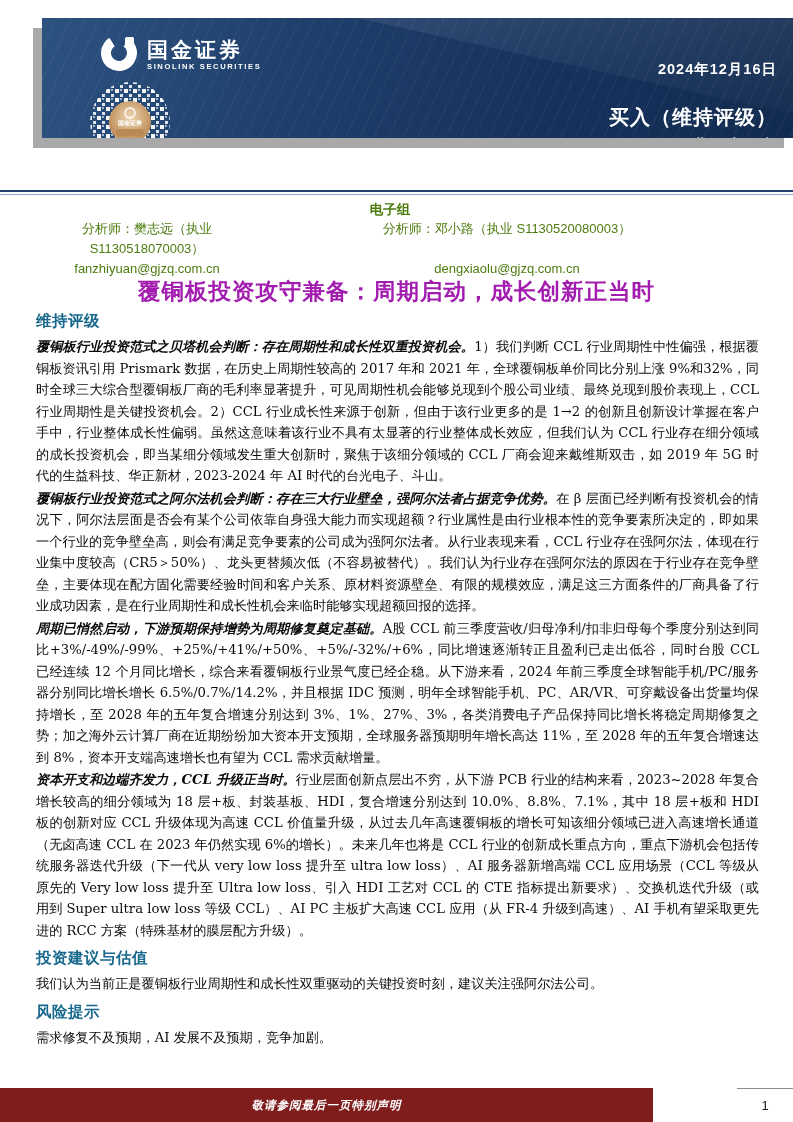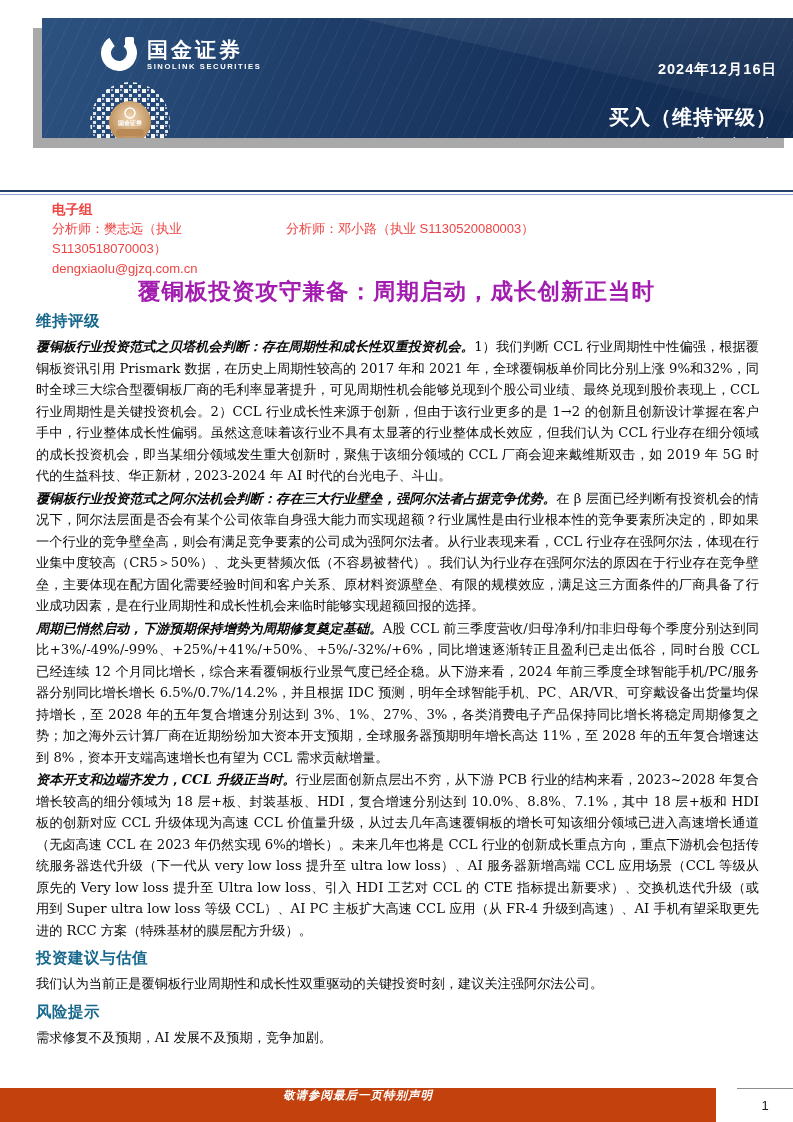--- a/index.html
+++ b/index.html
@@ -25,42 +25,42 @@
   .banner-rating{position:absolute;right:16px;top:86px;font-size:20px;font-weight:bold;letter-spacing:1px;}
   .banner-subtype{position:absolute;right:16px;top:118px;font-size:16px;font-weight:bold;letter-spacing:1px;}
   .banner-category{position:absolute;right:16px;top:140px;font-size:10.5px;font-weight:bold;}
   .qr{position:absolute;left:46px;top:62px;width:88px;height:88px;}
 
   
   .rule{position:absolute;left:0;top:190px;width:793px;height:2px;
         border-top:2.5px solid #24406f;border-bottom:1.5px solid #8fa3cf;}
 
   
-  .analysts{position:absolute;left:52px;top:200px;width:720px;color:#ef4444;}
+  .analysts{position:absolute;left:30px;top:200px;width:720px;color:#4d7c0f;text-align:center;}
   .team{font-size:13.5px;font-weight:bold;line-height:19px;}
   .an-row{display:flex;font-size:13px;line-height:20px;}
   .an-col1{width:234px;}
   .an-col2{flex:1;}
 
   
   .doc-title{position:absolute;left:0;right:0;top:261px;text-align:center;
              font-size:22.5px;font-weight:bold;color:#a21caf;letter-spacing:1px;}
 
   
   .content{position:absolute;left:36px;top:311px;width:723px;}
   .content h2{font-size:15.5px;font-weight:bold;color:#17688c;margin:7px 0 4px;
               font-family:"Liberation Sans",sans-serif;letter-spacing:.5px;}
   .content h2:first-child{margin-top:0;}
   .content p{margin:0 0 1px;font-size:13.2px;line-height:21.5px;text-align:justify;
              color:#0a0a0a;font-family:"DejaVu Serif","Liberation Serif",serif;}
   .lead{font-weight:bold;font-style:italic;}
 
   
-  .footer-bar{position:absolute;left:0;bottom:0;width:716px;height:34px;background:#c2410c;
-              display:flex;align-items:flex-start;justify-content:center;}
+  .footer-bar{position:absolute;left:0;bottom:0;width:653px;height:34px;background:#7f1d1d;
+              display:flex;align-items:center;justify-content:center;}
   .footer-text{color:#fff;font-size:11.5px;font-style:italic;font-weight:bold;
                font-family:"DejaVu Serif","Liberation Serif",serif;letter-spacing:1px;}
   .footer-page{position:absolute;right:0;bottom:0;width:56px;height:33px;background:#fff;
                border-top:1px solid #8d8d8d;display:flex;align-items:center;justify-content:center;
                font-size:13px;color:#1a1a1a;}
 </style>
 </head>
 <body>
 
 <div class="page">
@@ -112,20 +112,21 @@
 
   <div class="rule"></div>
 
   <section class="analysts">
     <div class="team">电子组</div>
     <div class="an-row">
       <span class="an-col1">分析师：樊志远（执业 S1130518070003）</span>
       <span class="an-col2">分析师：邓小路（执业 S1130520080003）</span>
     </div>
     <div class="an-row">
+      <span class="an-col1">fanzhiyuan@gjzq.com.cn</span>
       <span class="an-col2">dengxiaolu@gjzq.com.cn</span>
     </div>
   </section>
 
   <h1 class="doc-title">覆铜板投资攻守兼备：周期启动，成长创新正当时</h1>
 
   <main class="content">
     <h2>维持评级</h2>
 
     <p><span class="lead">覆铜板行业投资范式之贝塔机会判断：存在周期性和成长性双重投资机会。</span><span>1）我们判断 CCL 行业周期性中性偏强，根据覆铜板资讯引用 Prismark 数据，在历史上周期性较高的 2017 年和 2021 年，全球覆铜板单价同比分别上涨 9%和32%，同时全球三大综合型覆铜板厂商的毛利率显著提升，可见周期性机会能够兑现到个股公司业绩、最终兑现到股价表现上，CCL 行业周期性是关键投资机会。2）CCL 行业成长性来源于创新，但由于该行业更多的是 1→2 的创新且创新设计掌握在客户手中，行业整体成长性偏弱。虽然这意味着该行业不具有太显著的行业整体成长效应，但我们认为 CCL 行业存在细分领域的成长投资机会，即当某细分领域发生重大创新时，聚焦于该细分领域的 CCL 厂商会迎来戴维斯双击，如 2019 年 5G 时代的生益科技、华正新材，2023-2024 年 AI 时代的台光电子、斗山。</span></p>

